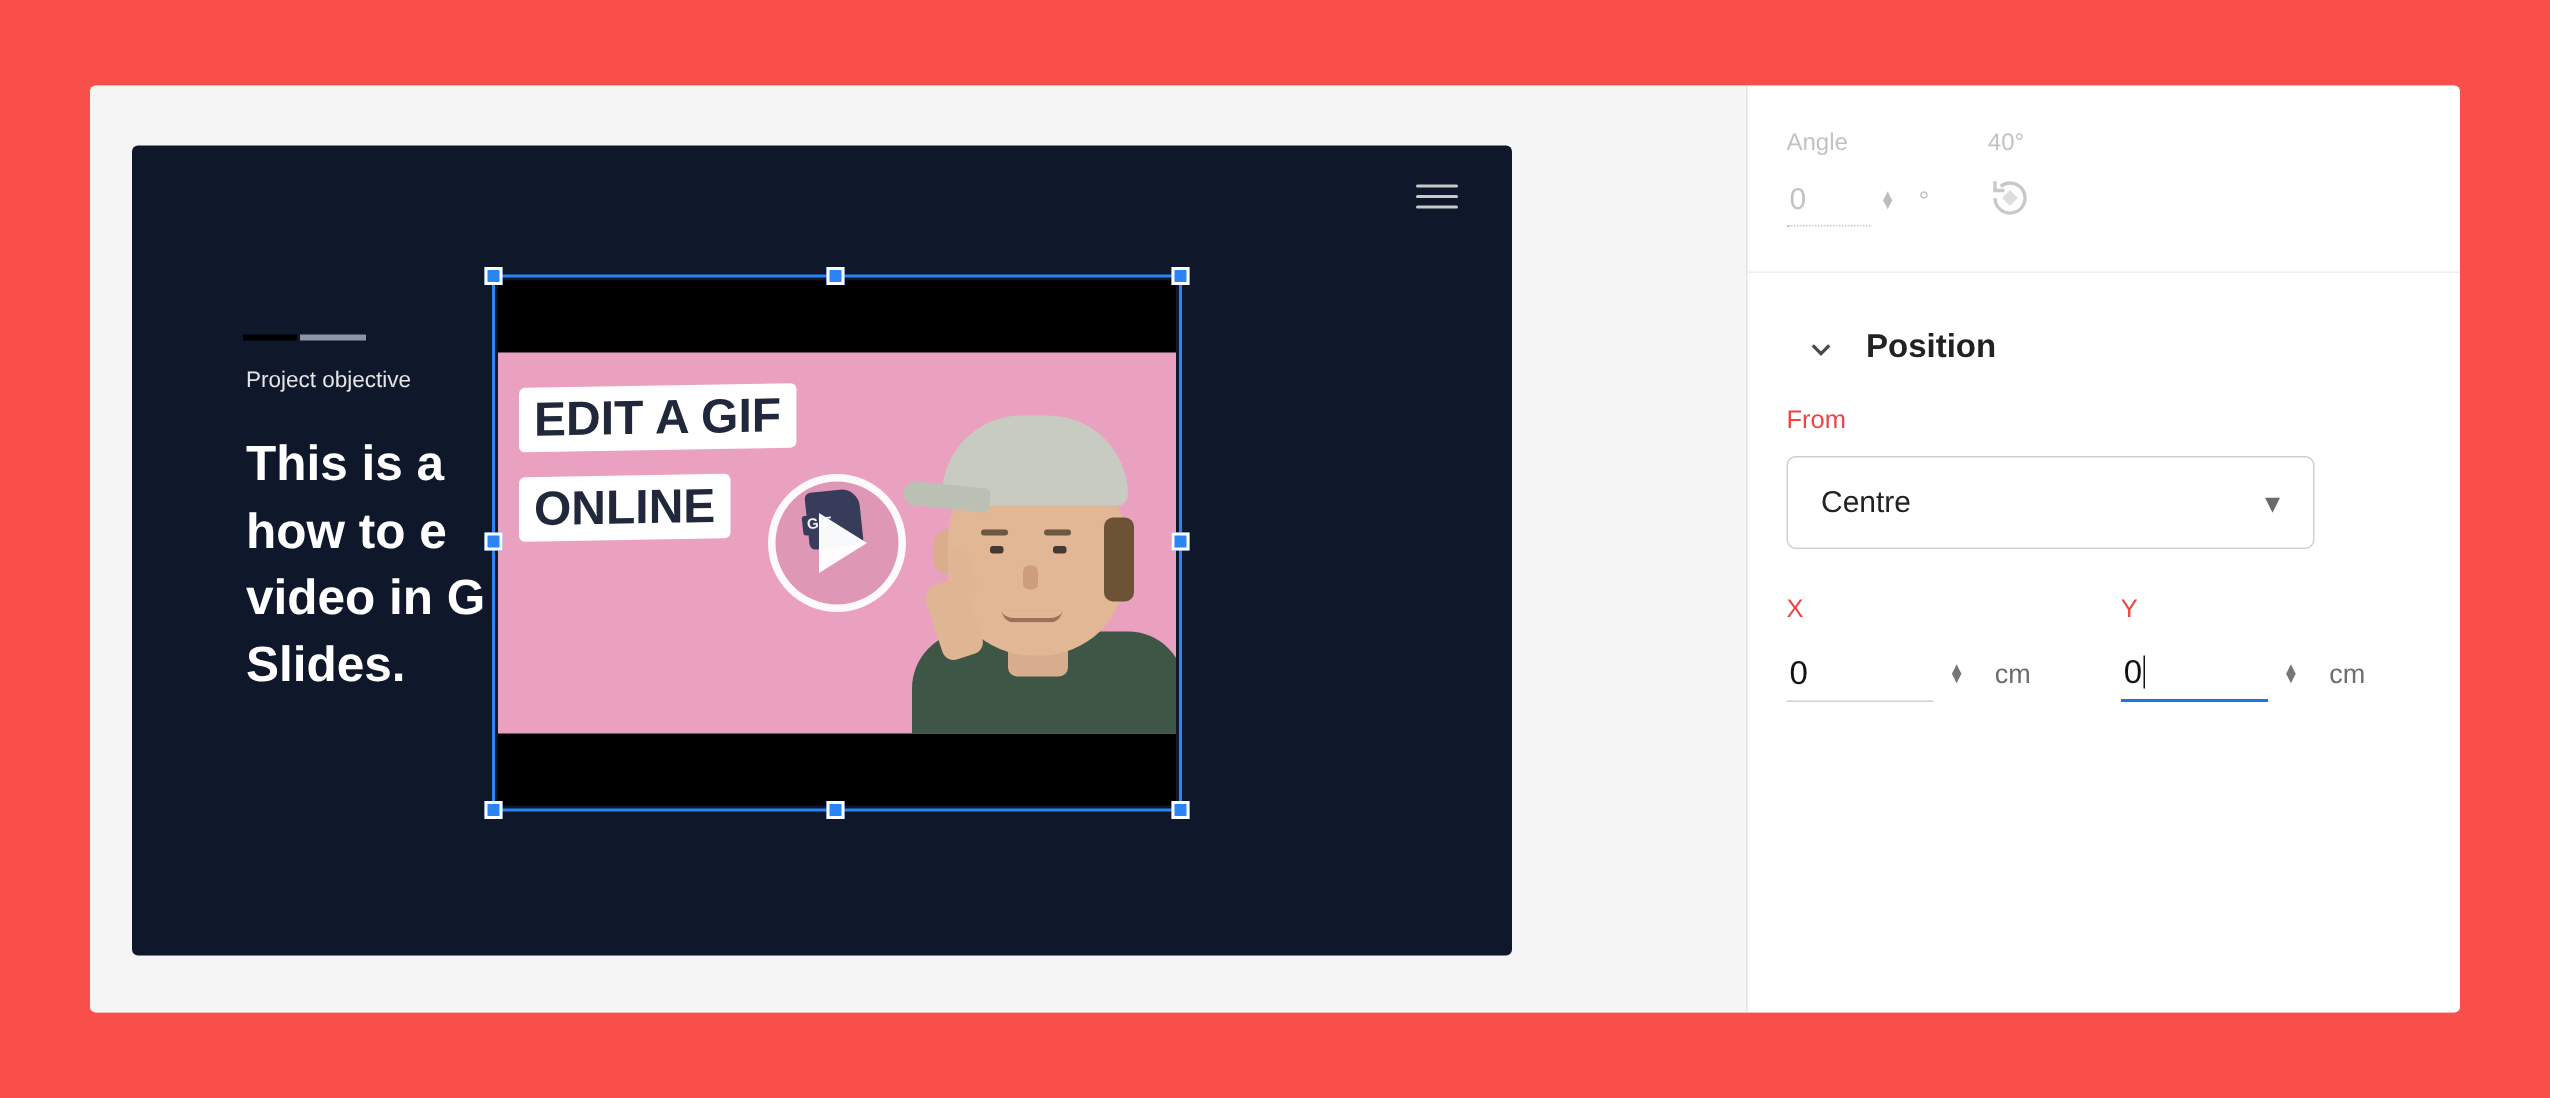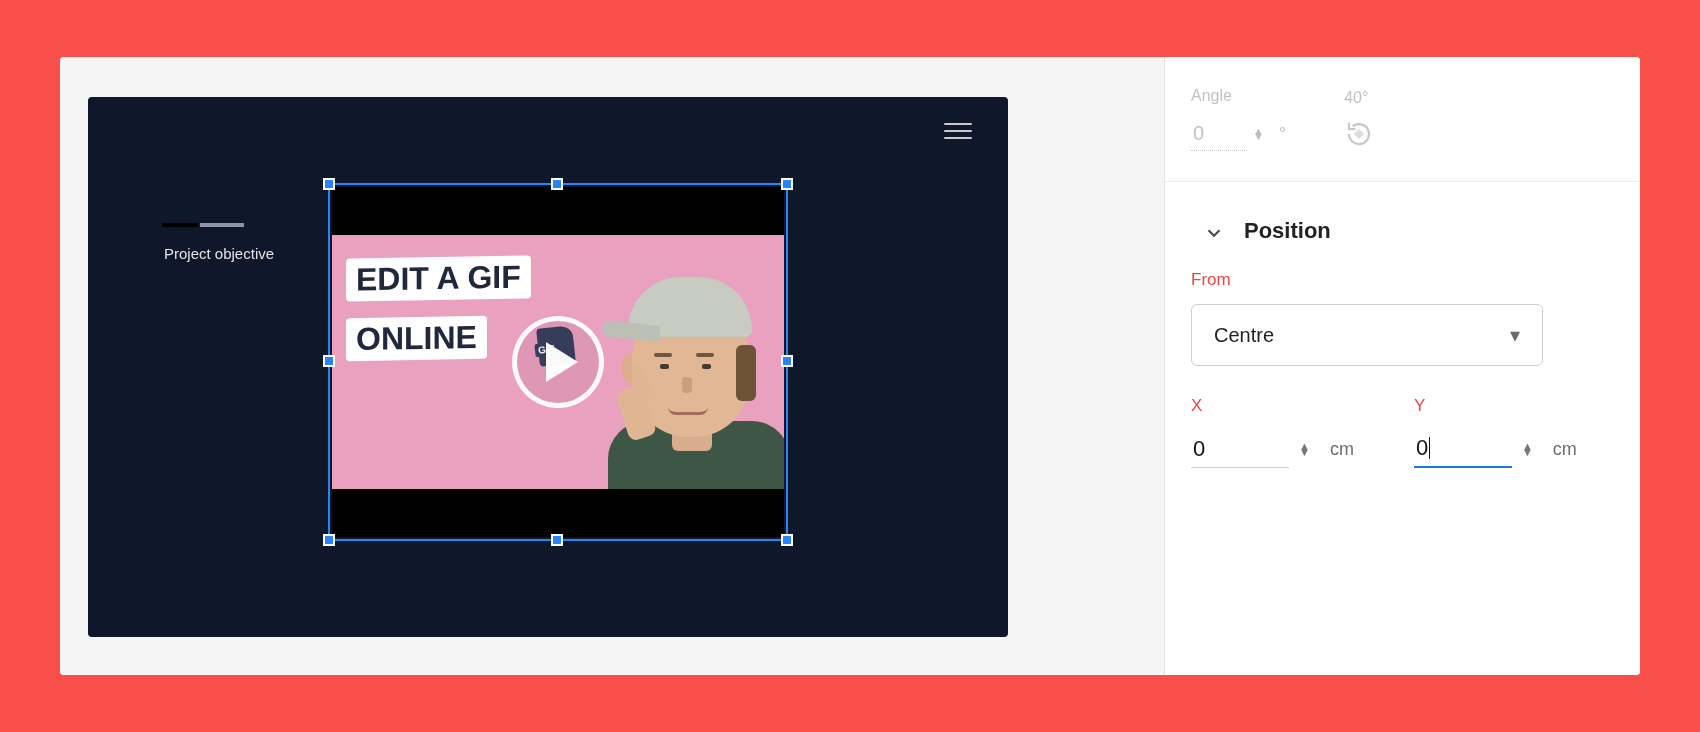--- a/index.html
+++ b/index.html
@@ -43,21 +43,21 @@
   .hand { position: absolute; bottom: 50px; left: 48px; width: 28px; height: 52px; background: #e0b594; border-radius: 10px 14px 8px 8px; transform: rotate(-18deg); }
   .finger { position: absolute; bottom: 92px; left: 60px; width: 14px; height: 32px; background: #e0b594; border-radius: 8px 8px 4px 4px; transform: rotate(-18deg); }
   .play-ring { position: absolute; top: 50%; left: 50%; width: 92px; height: 92px; margin: -46px 0 0 -46px; border: 5px solid rgba(255,255,255,0.95); border-radius: 50%; background: rgba(0,0,0,0.05); display: flex; align-items: center; justify-content: center; }
   .play-tri { width: 0; height: 0; border-left: 32px solid rgba(255,255,255,0.97); border-top: 20px solid transparent; border-bottom: 20px solid transparent; margin-left: 8px; }
   .sel-handle { position: absolute; width: 12px; height: 12px; background: #2b84f6; border: 2px solid #fff; }
   .h-tl { top: -7px; left: -7px; } .h-tm { top: -7px; left: 50%; margin-left: -7px; } .h-tr { top: -7px; right: -7px; }
   .h-ml { top: 50%; left: -7px; margin-top: -7px; } .h-mr { top: 50%; right: -7px; margin-top: -7px; }
   .h-bl { bottom: -7px; left: -7px; } .h-bm { bottom: -7px; left: 50%; margin-left: -7px; } .h-br { bottom: -7px; right: -7px; }
 
   .sidebar { width: 476px; background: #fff; border-left: 1px solid #e3e3e3; padding: 0 26px; position: relative; }
-  .transform-row { display: flex; align-items: center; gap: 58px; padding: 30px 0 24px 0; color: #c2c2c2; }
+  .transform-row { display: flex; align-items: flex-start; gap: 39px; padding: 30px 0 24px 0; color: #c2c2c2; }
   .t-col { display: flex; flex-direction: column; align-items: flex-start; gap: 12px; font-size: 16px; }
   .t-col.flip { flex-direction: column; }
   .flip-icons { display: flex; gap: 44px; align-items: center; }
   .angle-row { display: flex; align-items: center; gap: 6px; }
   .angle-input { width: 56px; height: 34px; border: none; border-bottom: 1px dotted #c8c8c8; font-size: 20px; color: #c2c2c2; background: transparent; padding: 0 2px; }
   .stepper { display: flex; flex-direction: column; width: 14px; color: #bdbdbd; line-height: 0.5; }
   .stepper .up, .stepper .down { font-size: 11px; cursor: default; }
   .deg { font-size: 18px; color: #c2c2c2; margin-left: 6px; }
   .icon-90, .icon-flip-h, .icon-flip-v { color: #c8c8c8; }
   .divider { border: none; border-top: 1px solid #ececec; margin: 6px -26px 0 -26px; }
@@ -88,20 +88,21 @@
       <div class="slide-hamburger">
         <span></span>
           <span></span>
           <span></span>
       </div>
       <div class="title-decor">
         <div class="bar-a"></div>
           <div class="bar-b"></div>
       </div>
       <div class="subheading">Project objective</div>
+      <div class="slide-title" id="slide-title">This is a<br>how to e<br>video in G<br>Slides.</div>
 
       <div class="video-sel">
         <div class="video-inner">
           <div class="letterbox"></div>
           <div class="video-content">
             <div class="text-card one">EDIT A GIF</div>
             <div class="text-card two">ONLINE</div>
             <div class="gif-badge">
               <div class="page"></div>
               <div class="label">GIF</div>

